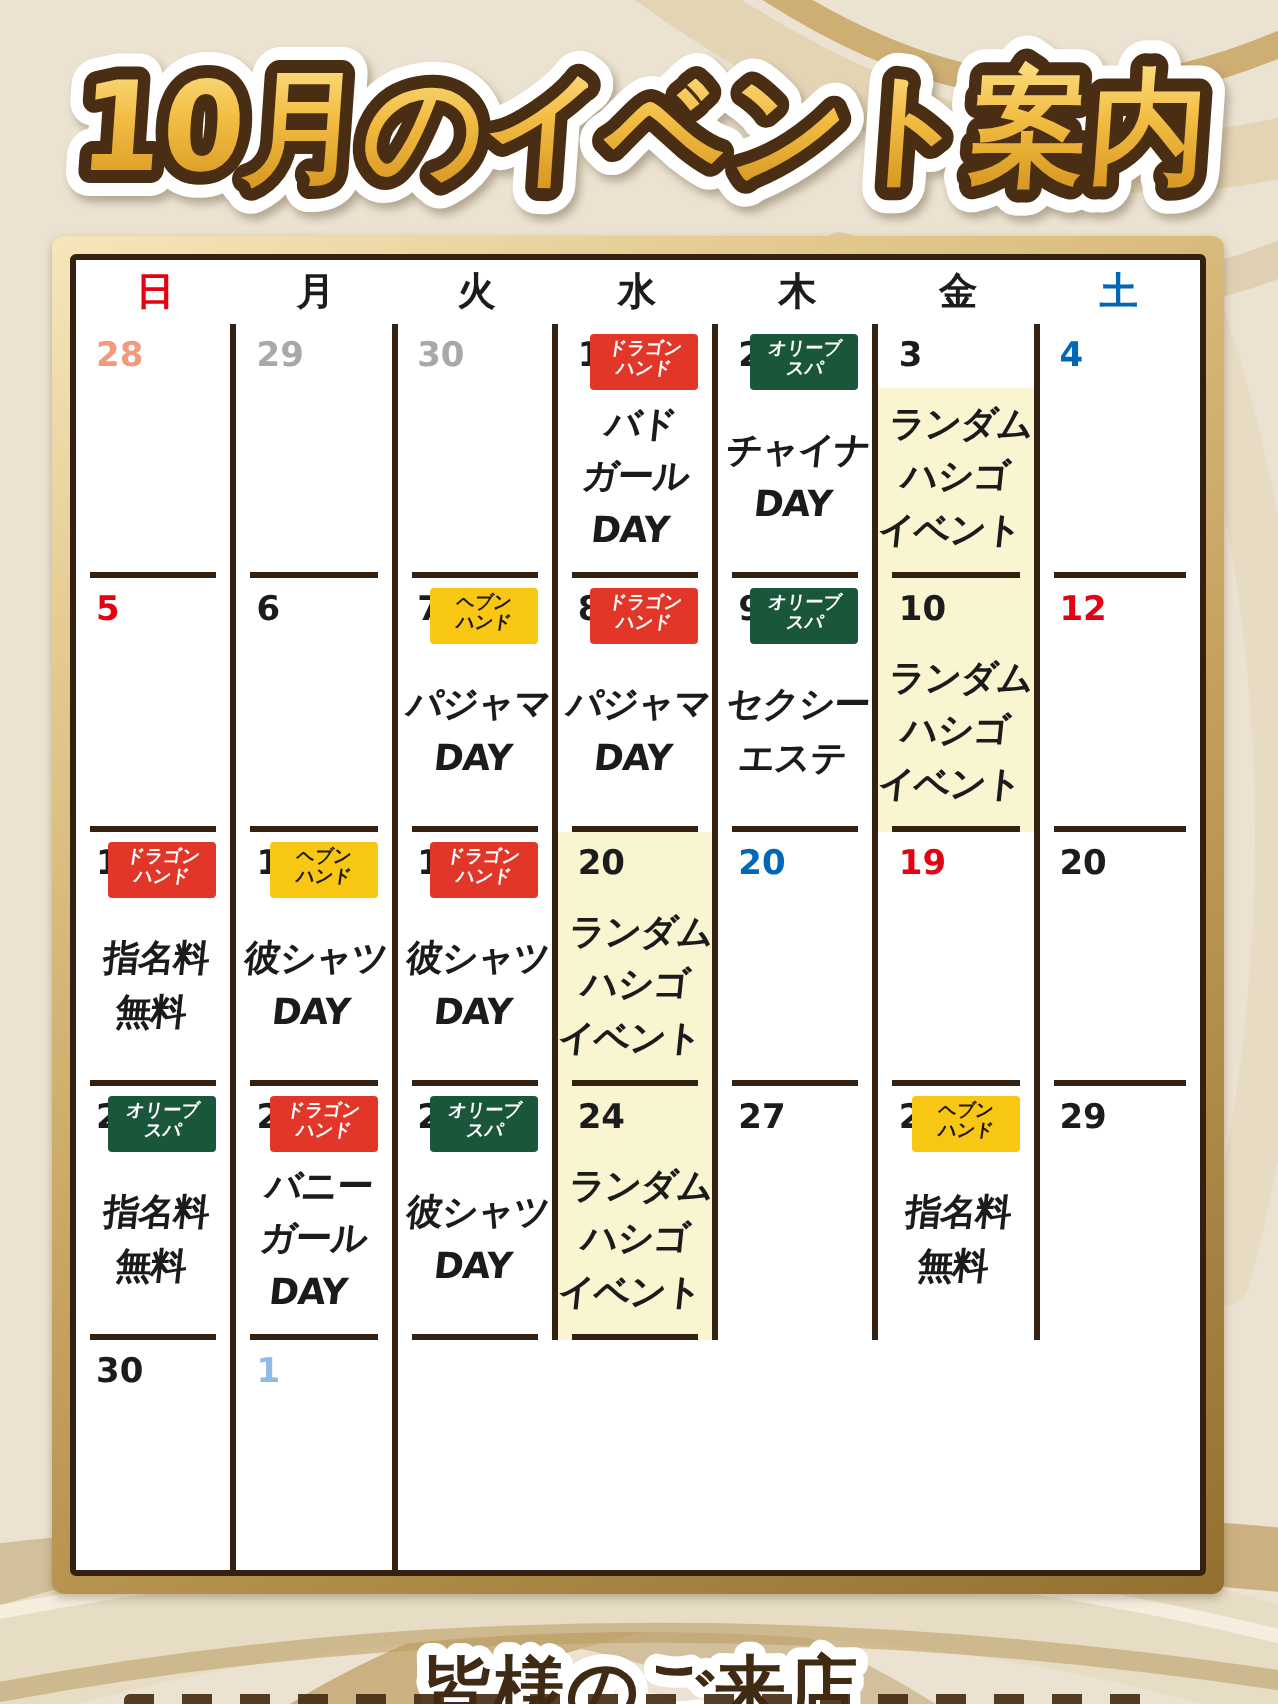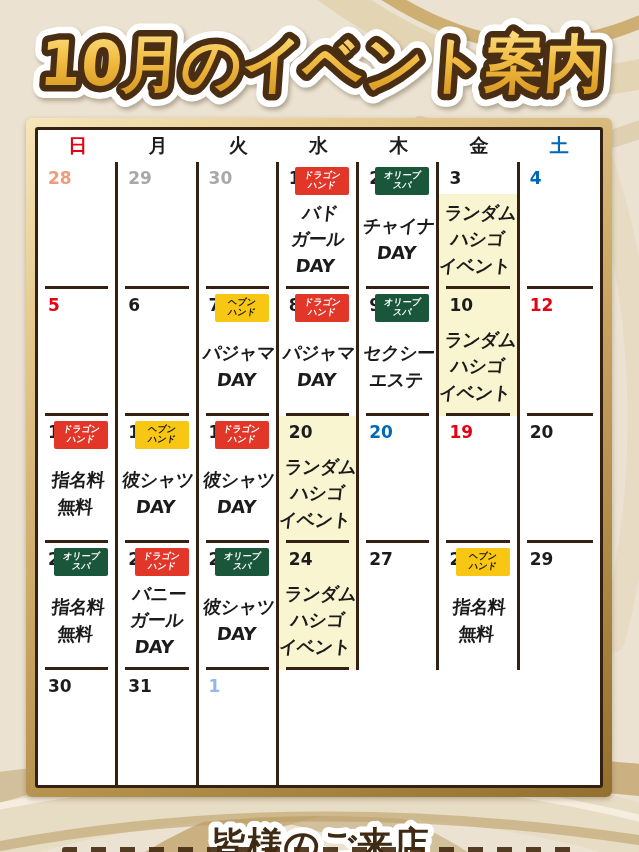--- a/index.html
+++ b/index.html
@@ -342,25 +342,20 @@
         <div class="cell tone-weekday">
     <span class="date">29</span>
     <span class="badge" hidden=""></span>
     <div class="event"></div>
   </div>
         <div class="cell tone-weekday">
     <span class="date">30</span>
     <span class="badge" hidden=""></span>
     <div class="event"></div>
   </div>
-        <div class="cell tone-weekday">
-    <span class="date">31</span>
-    <span class="badge" hidden=""></span>
-    <div class="event"></div>
-  </div>
         <div class="cell tone-next-sat">
     <span class="date">1</span>
     <span class="badge" hidden=""></span>
     <div class="event"></div>
   </div>
       </div>
   </div>
 </div>
 
 <div class="footer-wrap">

